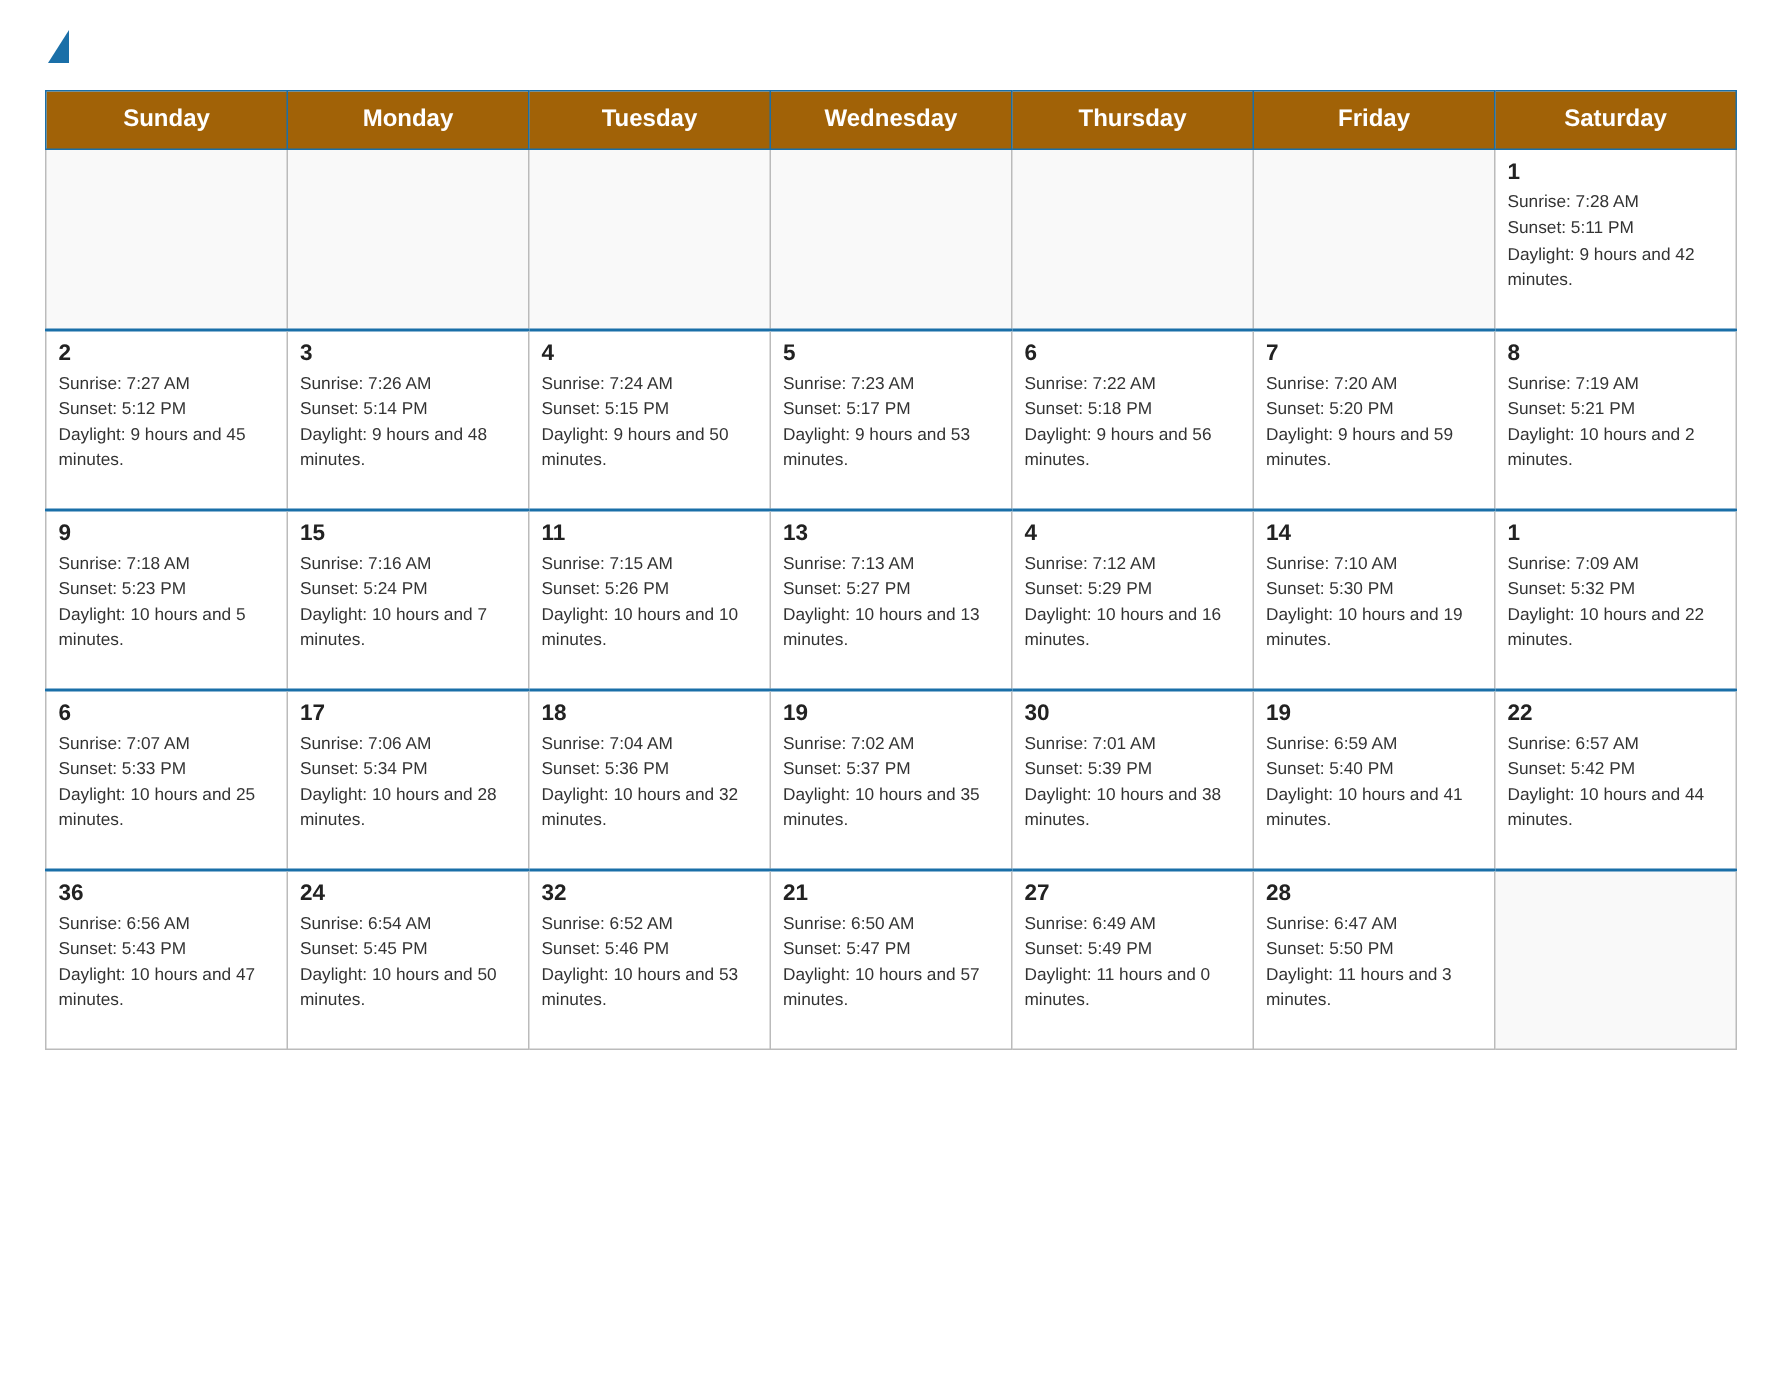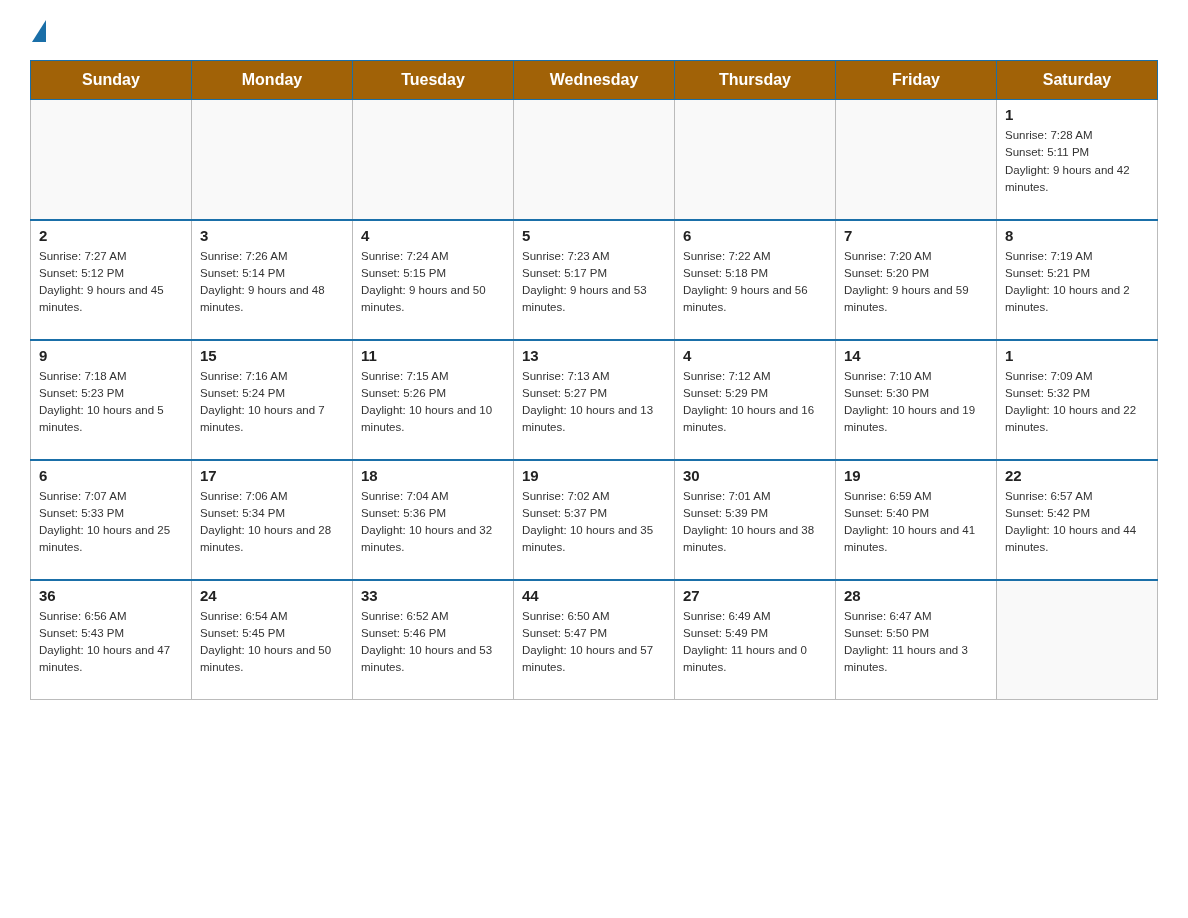--- a/index.html
+++ b/index.html
@@ -235,25 +235,25 @@
       <tr class="row-divider">
         <td>
           <span class="day-num">36</span>
           <div class="day-info">Sunrise: 6:56 AM<br>Sunset: 5:43 PM<br>Daylight: 10 hours and 47 minutes.</div>
         </td>
         <td>
           <span class="day-num">24</span>
           <div class="day-info">Sunrise: 6:54 AM<br>Sunset: 5:45 PM<br>Daylight: 10 hours and 50 minutes.</div>
         </td>
         <td>
-          <span class="day-num">33</span>
+          <span class="day-num">32</span>
           <div class="day-info">Sunrise: 6:52 AM<br>Sunset: 5:46 PM<br>Daylight: 10 hours and 53 minutes.</div>
         </td>
         <td>
-          <span class="day-num">44</span>
+          <span class="day-num">21</span>
           <div class="day-info">Sunrise: 6:50 AM<br>Sunset: 5:47 PM<br>Daylight: 10 hours and 57 minutes.</div>
         </td>
         <td>
           <span class="day-num">27</span>
           <div class="day-info">Sunrise: 6:49 AM<br>Sunset: 5:49 PM<br>Daylight: 11 hours and 0 minutes.</div>
         </td>
         <td>
           <span class="day-num">28</span>
           <div class="day-info">Sunrise: 6:47 AM<br>Sunset: 5:50 PM<br>Daylight: 11 hours and 3 minutes.</div>
         </td>

